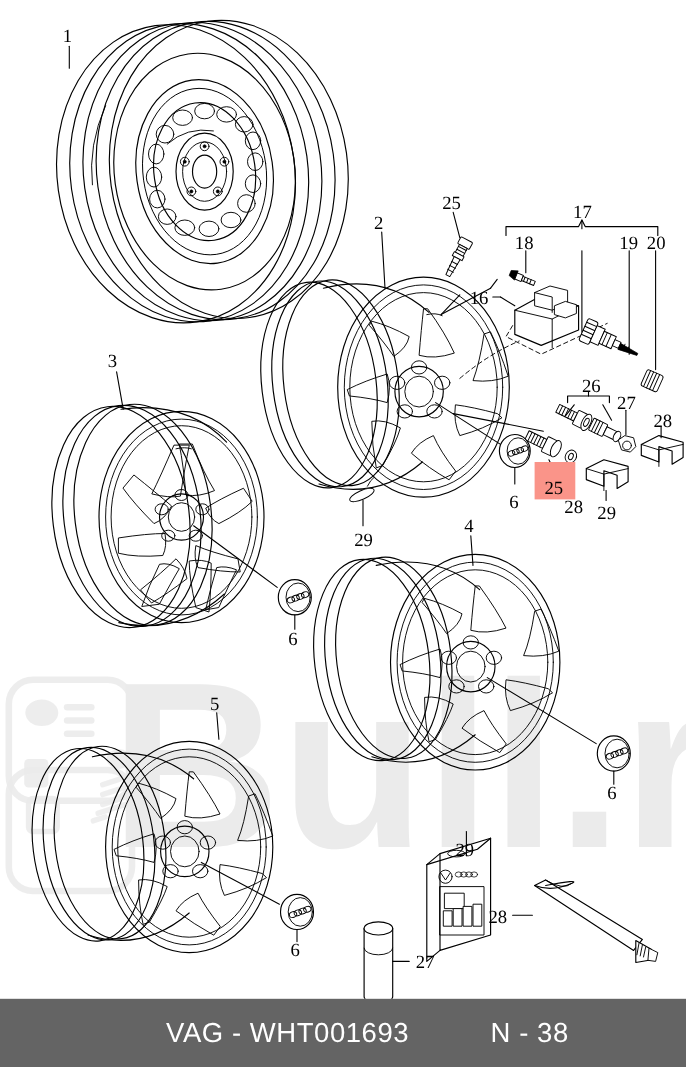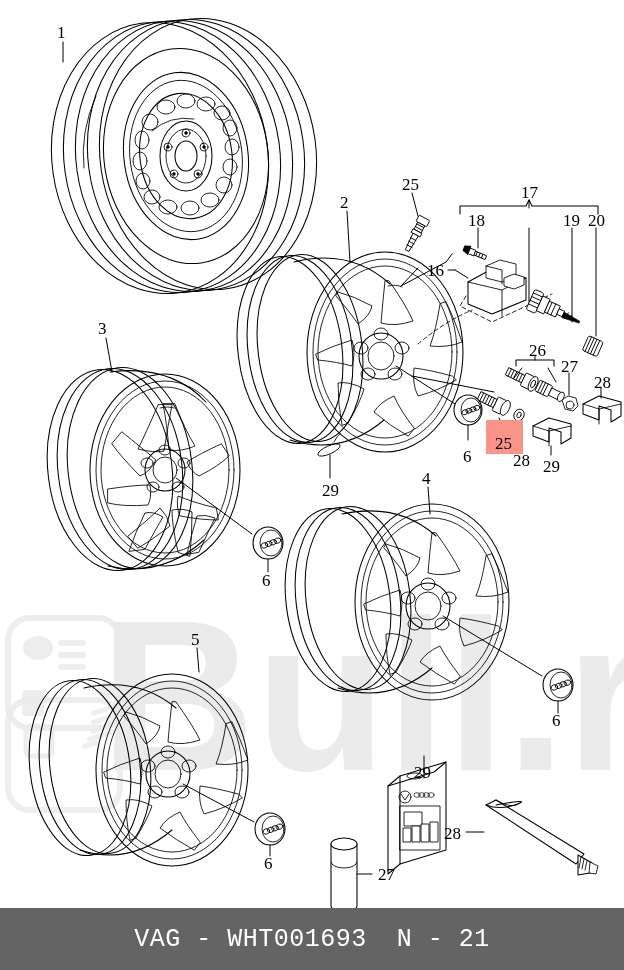--- a/index.html
+++ b/index.html
@@ -97,24 +97,25 @@
     width: 624px;
     height: 62px;
     background: #646464;
     display: flex;
     align-items: center;
     justify-content: center;
     gap: 30px;
   }
   #footer .ft {
     color: #ffffff;
-    font-family: Liberation Mono, monospace;
+    font-family: Liberation Sans, sans-serif;
     font-size: 25px;
     letter-spacing: 0.5px;
     white-space: nowrap;
+    margin-left: 44px;
   }
 </style>
 </head>
 <body>
 
 <div id="page">
 
   <svg id="diagram-svg" viewBox="0 0 624 908">
 
     <g class="wm">
@@ -633,16 +634,16 @@
       </g>
       <path class="fill-w-thin" d="M590 862 l8 4 l-2 8 l-7 -1 z"></path>
       <line class="ln-lead" x1="466" y1="832" x2="484" y2="832"></line>
     </g>
     <text class="num" x="444" y="839">28</text>
 
   </svg>
 
   <div id="footer">
     <span class="ft">VAG - WHT001693</span>
-    <span class="ft">N - 21</span>
+    <span class="ft">N - 38</span>
   </div>
 
 </div>
 
 </body></html>

